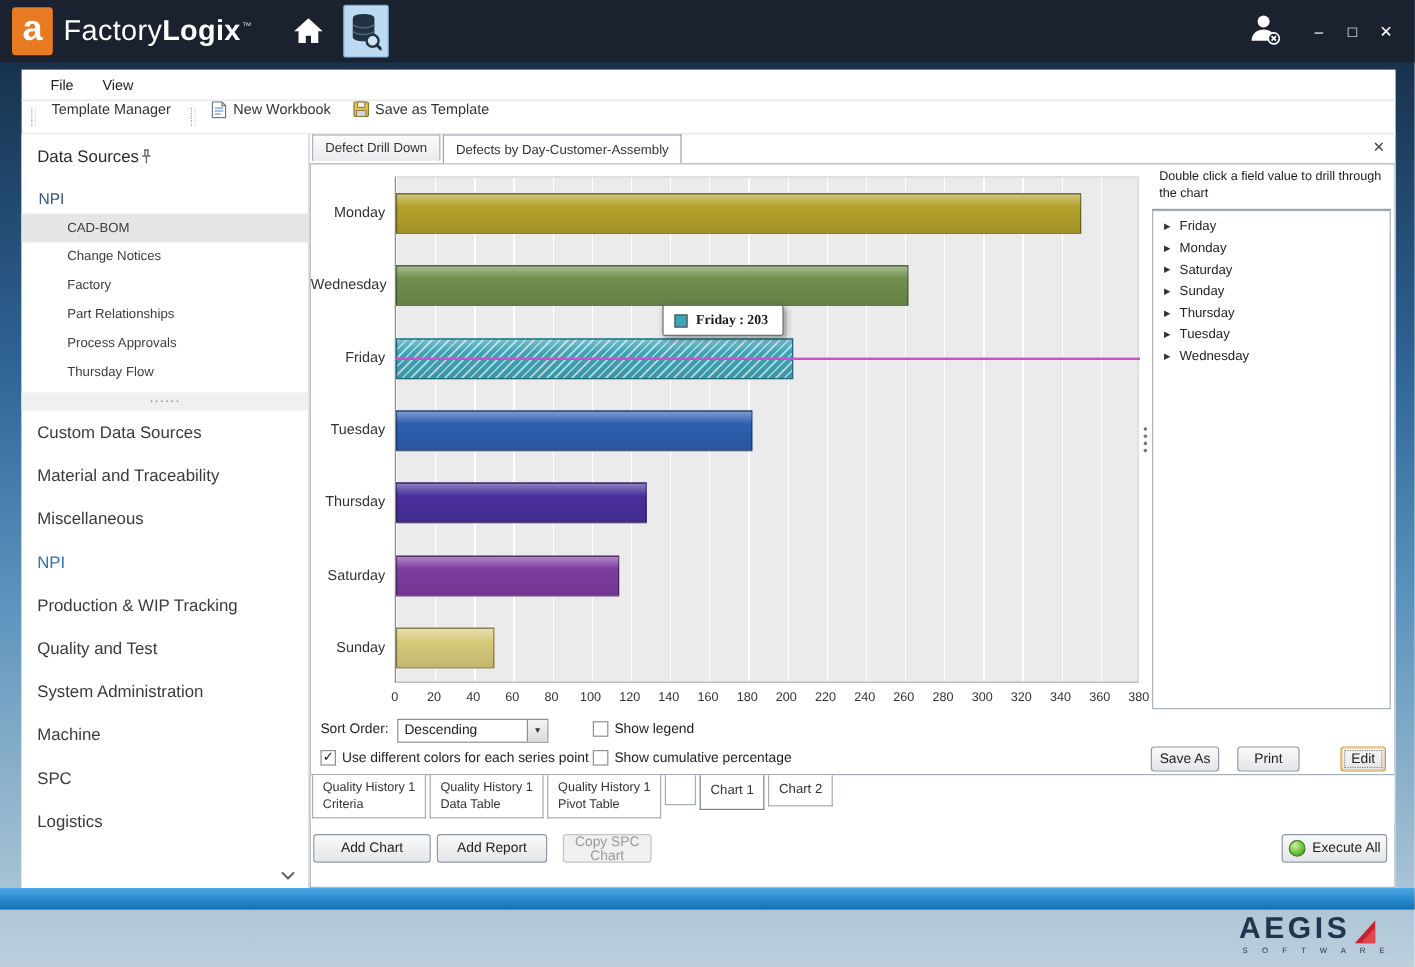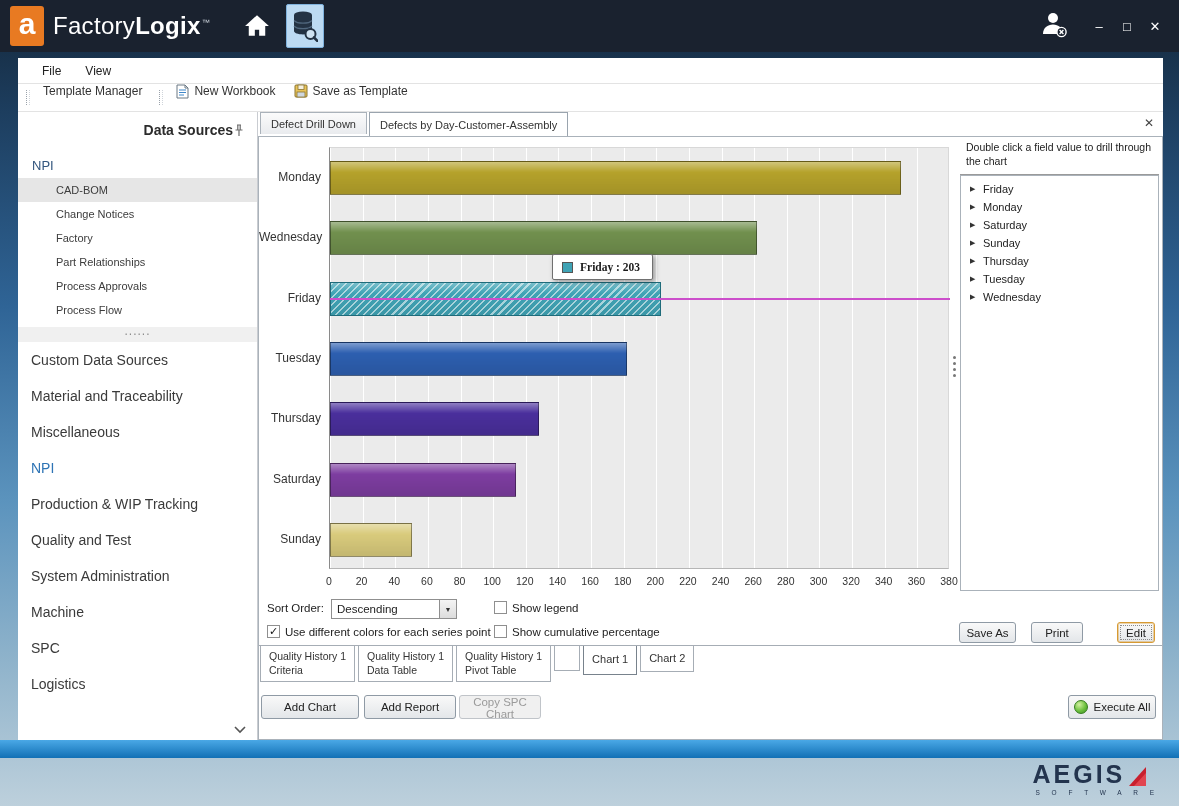--- a/index.html
+++ b/index.html
@@ -28,21 +28,21 @@
   .menubar .mi { padding:0 12px; cursor:pointer; }
   .toolbar { height:28px; display:flex; align-items:center; border-bottom:1px solid #e3e3e3; font-size:12px; color:#333; }
   .grip { width:4px; height:15px; margin:0 4px 0 8px; border-left:1px dotted #9aa2ab; border-right:1px dotted #cfd4da; }
   .tool-item { display:flex; gap:5px; padding:0 9px; height:100%; cursor:pointer; }
   .ticon { display:block; }
 
   .body-row { display:flex; height:628px; }
 
   
   .sidebar { width:240px; border-right:1px solid #c9ccd1; position:relative; background:#fff; }
-  .sb-header { height:36px; display:flex; align-items:center; justify-content:flex-end; padding:0 12px 0 13px; font-size:14px; color:#2b2b2b;font-weight:bold; }
+  .sb-header { height:36px; display:flex; align-items:center; justify-content:flex-start; padding:0 12px 0 13px; font-size:14px; color:#2b2b2b; }
   .sb-group-label { margin-top:4px; padding:6px 0 5px 14px; font-size:13px; color:#33567e; cursor:pointer; }
   .np-item { height:24px; line-height:24px; padding-left:38px; font-size:11px; color:#3c3c3c; cursor:pointer; }
   .np-item.selected { background:#e6e6e6; }
   .sb-split { height:15px; margin-top:5px; background:#f0f0f0; text-align:center; line-height:9px; color:#8a8a8a; font-size:12px; letter-spacing:1px; cursor:row-resize; }
   .cat { height:36px; line-height:36px; padding-left:13px; font-size:14px; color:#3a3a3a; cursor:pointer; }
   .cat.accent { color:#2e74b5; }
   .sb-chevron { position:absolute; right:10px; bottom:6px; cursor:pointer; }
 
   
   .main { flex:1; display:flex; flex-direction:column; min-width:0; }
@@ -106,21 +106,21 @@
   .btab.spacer { width:26px; height:25px; padding:0; }
   .btab.single { height:26px; display:flex; align-items:center; font-size:11px; }
   .btab.active { border-color:#78828c; height:29px; z-index:2; }
 
   
   .buttons-row { flex:1; position:relative; }
   .bbtn { position:absolute; top:10px; height:24px; border:1px solid #8f9aa5; border-radius:3px;
     background:linear-gradient(#f9f9f9,#e3e6e9); font-size:11.5px; color:#222; font-family:inherit; cursor:pointer; }
   .bbtn.addchart { left:2px; width:98px; }
   .bbtn.addreport { left:105px; width:92px; }
-  .bbtn.copyspc { left:200px; width:82px; color:#9a9a9a; background:#f0f0f0; border-color:#c0c4c9; cursor:default; }
+  .bbtn.copyspc { left:210px; width:74px; color:#9a9a9a; background:#f0f0f0; border-color:#c0c4c9; cursor:default; }
   .bbtn.execute { right:6px; width:88px; display:flex; align-items:center; justify-content:center; gap:6px; }
   .orb { width:14px; height:14px; border-radius:50%; background:radial-gradient(circle at 35% 30%,#d2f0a0,#6cc03e 55%,#3c8f22); border:1px solid #357d1e; }
 
   
   .blue-strip { position:absolute; left:0; top:740px; width:100%; height:18px; background:linear-gradient(180deg,#4aa8e6,#1170b5); }
   .footer { position:absolute; left:0; top:758px; width:100%; height:48px; }
   .aegis { position:absolute; right:20px; top:4px; }
   .aegis-top { display:flex; align-items:flex-end; gap:2px; }
   .aegis-name { font-size:25px; font-weight:bold; color:#23344e; letter-spacing:3px; line-height:1; }
   .aegis-sub { font-size:6.5px; letter-spacing:5px; color:#23344e; margin-top:2px; padding-left:3px; }
@@ -206,21 +206,21 @@
             <path d="M4 1 h4 M4.8 1 v5 M7.2 1 v5 M2.5 6 h7 M6 6 v6" stroke="#6b6b6b" stroke-width="1.2" fill="none"></path>
           </svg>
         </div>
         <div class="sb-group-label">NPI</div>
         <div>
             <div class="np-item selected">CAD-BOM</div>
             <div class="np-item">Change Notices</div>
             <div class="np-item">Factory</div>
             <div class="np-item">Part Relationships</div>
             <div class="np-item">Process Approvals</div>
-            <div class="np-item">Process Flow</div>
+            <div class="np-item">Thursday Flow</div>
           </div>
         <div class="sb-split">
           <span>......</span>
         </div>
         <div>
             <div class="cat">Custom Data Sources</div>
             <div class="cat">Material and Traceability</div>
             <div class="cat">Miscellaneous</div>
             <div class="cat accent">NPI</div>
             <div class="cat">Production &amp; WIP Tracking</div>

